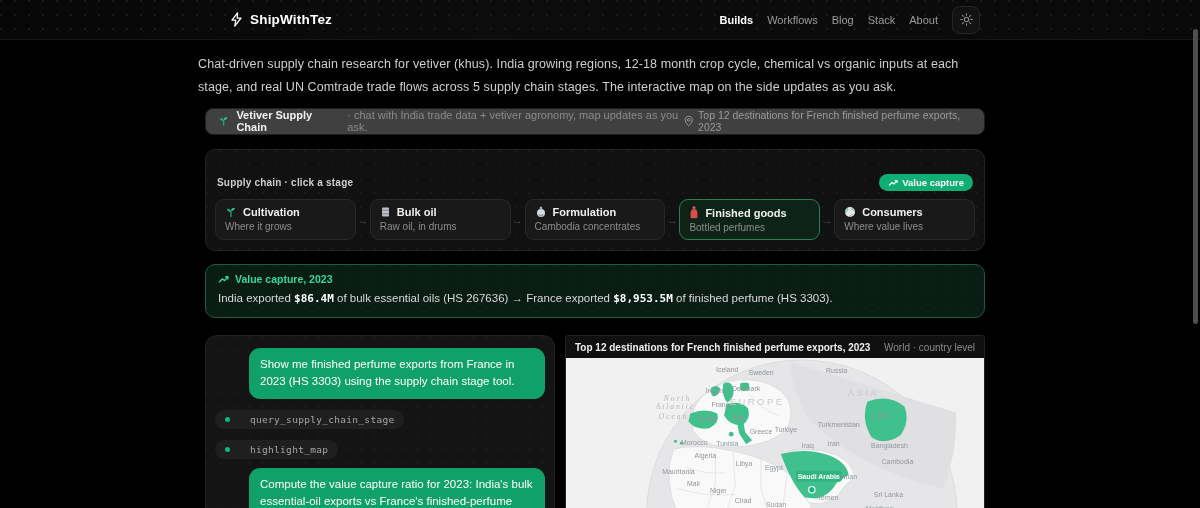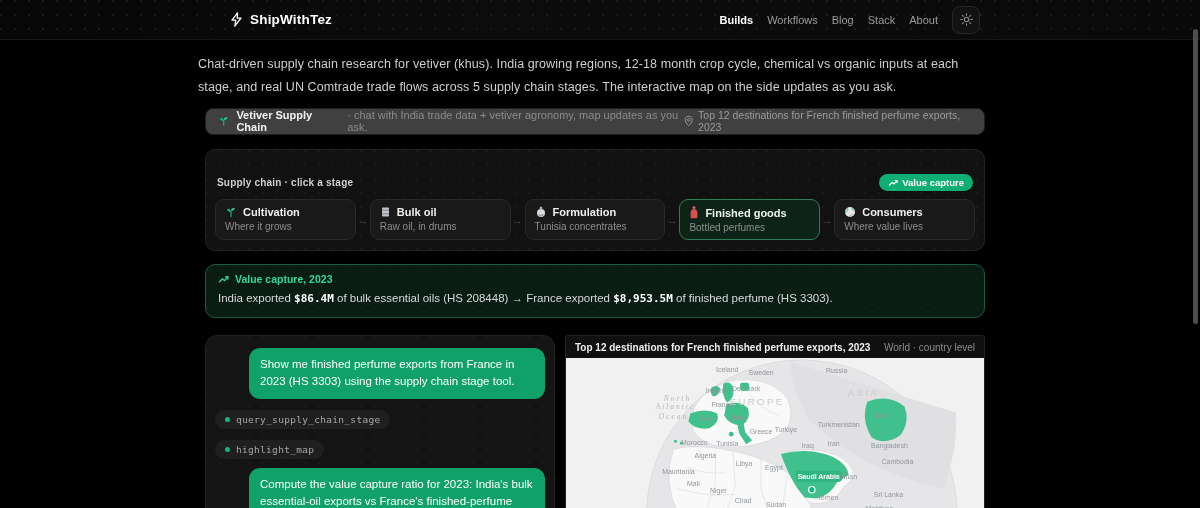--- a/index.html
+++ b/index.html
@@ -63,21 +63,21 @@
   
   .bottom { margin-top:17px; margin-left:7px; width:780px; display:flex; gap:10px; height:223px; }
 
   .chat-panel { width:350px; height:223px; background:
       radial-gradient(circle at 1px 1px, #1b1b1b 1px, transparent 1px) 0 0/14px 14px, #141414;
     border:1px solid #222; border-radius:12px 12px 0 0; padding:12px 9px; overflow:hidden; }
   .msg-row { display:flex; margin-bottom:9px; }
   .msg-row.user { justify-content:flex-end; }
   .bubble { border-radius:11px; padding:8px 11px; font-size:11.5px; line-height:1.5; max-width:296px; }
   .bubble.user { background:#0fa168; color:#ffffff; }
-  .chip { display:inline-flex; align-items:center; gap:6px; background:#1f1f1f; border-radius:999px; padding:4px 10px; margin:0 0 9px 0; width:fit-content; }
+  .chip { display:inline-flex; align-items:center; gap:20px; background:#1f1f1f; border-radius:999px; padding:4px 10px; margin:0 0 9px 0; width:fit-content; }
   .chip-dot { width:5px; height:5px; border-radius:50%; background:#10b981; }
   .chip-label { font-family:"DejaVu Sans Mono",monospace; font-size:9.5px; color:#a6a8a6; letter-spacing:.3px; }
 
   .map-panel { width:420px; height:223px; background:#101010; border:1px solid #222; border-radius:3px 3px 0 0; overflow:hidden; display:flex; flex-direction:column; }
   .map-head { height:22px; display:flex; align-items:center; justify-content:space-between; padding:0 9px; background:#101010; flex:none; }
   .map-title { font-size:10px; font-weight:bold; color:#f0f0f0; }
   .map-level { font-size:10px; color:#8b8b8b; }
   .map-canvas { flex:1; background:#f1f1f2; cursor:grab; }
 
   
@@ -187,21 +187,21 @@
       <div class="card-arrow">→</div>
       <div class="card">
         <div class="card-title-row">
           <svg width="12" height="12" viewBox="0 0 12 12">
             <circle cx="6" cy="7" r="4" fill="#d7dadd"></circle>
             <rect x="4.8" y="0.8" width="2.4" height="3" rx="0.6" fill="#aeb3b8"></rect>
             <path d="M2.6 8.6 A4 4 0 0 0 9.4 8.6 Z" fill="#9aa0a5"></path>
           </svg>
           <span class="card-title">Formulation</span>
         </div>
-        <div class="card-sub">Tunisia concentrates</div>
+        <div class="card-sub">Cambodia concentrates</div>
       </div>
       <div class="card-arrow">→</div>
       <div class="card active">
         <div class="card-title-row">
           <svg width="10" height="13" viewBox="0 0 10 13">
             <rect x="3.6" y="0.5" width="2.8" height="2.2" rx="0.5" fill="#e26b6b"></rect>
             <path d="M3 3.2 L7 3.2 L8.4 6 L8.4 11.2 A1 1 0 0 1 7.4 12.2 L2.6 12.2 A1 1 0 0 1 1.6 11.2 L1.6 6 Z" fill="#d94f4f"></path>
           </svg>
           <span class="card-title">Finished goods</span>
         </div>
@@ -224,21 +224,21 @@
   </div>
 
   <div class="vc-box">
     <div class="vc-head">
       <svg width="11" height="9" viewBox="0 0 10 8">
         <polyline points="1,6.5 4,3.5 6,5 9,1.5" fill="none" stroke="#35d69b" stroke-width="1.2"></polyline>
         <polyline points="6.6,1.5 9,1.5 9,3.9" fill="none" stroke="#35d69b" stroke-width="1.2"></polyline>
       </svg>
       <span>Value capture, 2023</span>
     </div>
-    <div class="vc-line"><span>India exported </span><span class="vc-mono">$86.4M</span><span> of bulk essential oils (HS 208448) → France exported </span><span class="vc-mono">$8,953.5M</span><span> of finished perfume (HS 3303).</span></div>
+    <div class="vc-line"><span>India exported </span><span class="vc-mono">$86.4M</span><span> of bulk essential oils (HS 267636) → France exported </span><span class="vc-mono">$8,953.5M</span><span> of finished perfume (HS 3303).</span></div>
   </div>
 
   <div class="bottom">
     <div class="chat-panel">
       <div><div class="msg-row user">
             <div class="bubble user">Show me finished perfume exports from France in 2023 (HS 3303) using the supply chain stage tool.</div>
           </div><div class="chip">
             <span class="chip-dot"></span>
             <span class="chip-label">query_supply_chain_stage</span>
           </div><br><div style="height: 0px;"></div><div class="chip">

